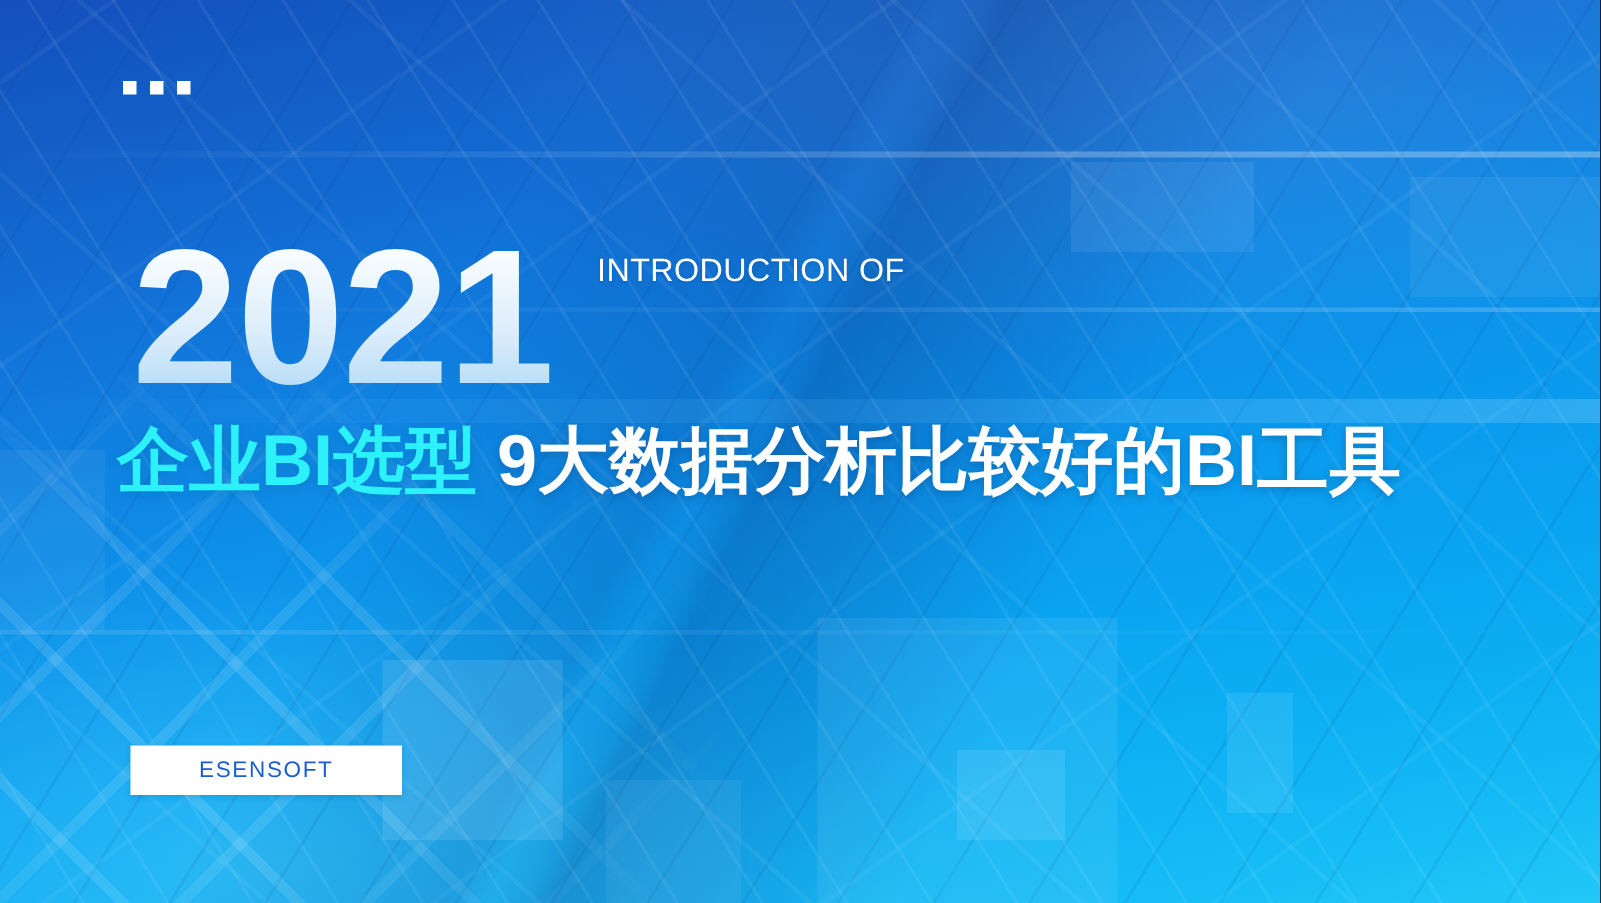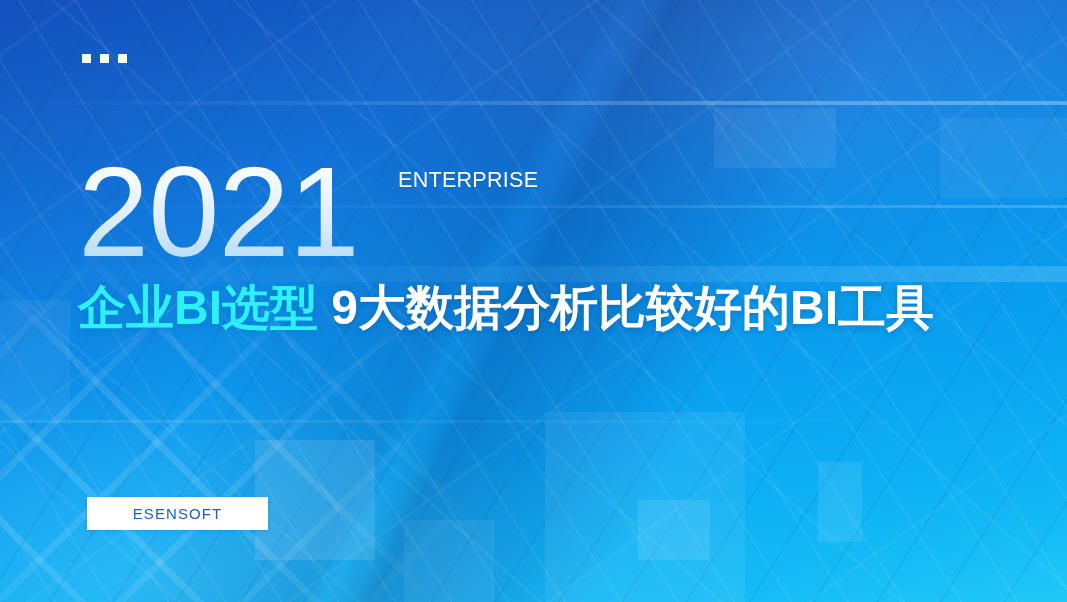--- a/index.html
+++ b/index.html
@@ -118,23 +118,23 @@
   .gr8 { left: 0px;   top: 300px;  width: 70px;  height: 120px; background: rgba(255,255,255,0.05); }
 
   
   .dots {
     position: absolute; left: 82px; top: 54px;
     display: flex; gap: 9px;
   }
   .dots i { display: block; width: 9px; height: 9px; background: #ffffff; }
 
   .year {
-    position: absolute; left: 78px; top: 148px;
+    position: absolute; left: 88px; top: 148px;
     font-size: 128px;
-    font-weight: 400;
+    font-weight: 700;
     letter-spacing: -1px;
     line-height: 1;
     background: linear-gradient(180deg, #ffffff 0%, #f4fbff 22%, #dcedfb 58%, #b9ddf6 86%, #a7d3f2 100%);
     -webkit-background-clip: text;
             background-clip: text;
     color: transparent;
     -webkit-text-fill-color: transparent;
     white-space: nowrap;
   }
 
@@ -203,21 +203,21 @@
 
   <div class="dots">
     <i></i>
     <i></i>
     <i></i>
   </div>
 
   <div class="year">2021</div>
 
   <div class="subtitle-en">
-    <div>ENTERPRISE</div>
+    <div>INTRODUCTION OF</div>
   </div>
 
   <div class="headline"><span class="hl-accent">企业BI选型</span><span> 9大数据分析比较好的BI工具</span></div>
 
   <div class="brand-button">
     <span>ESENSOFT</span>
   </div>
 
 </div>
 

